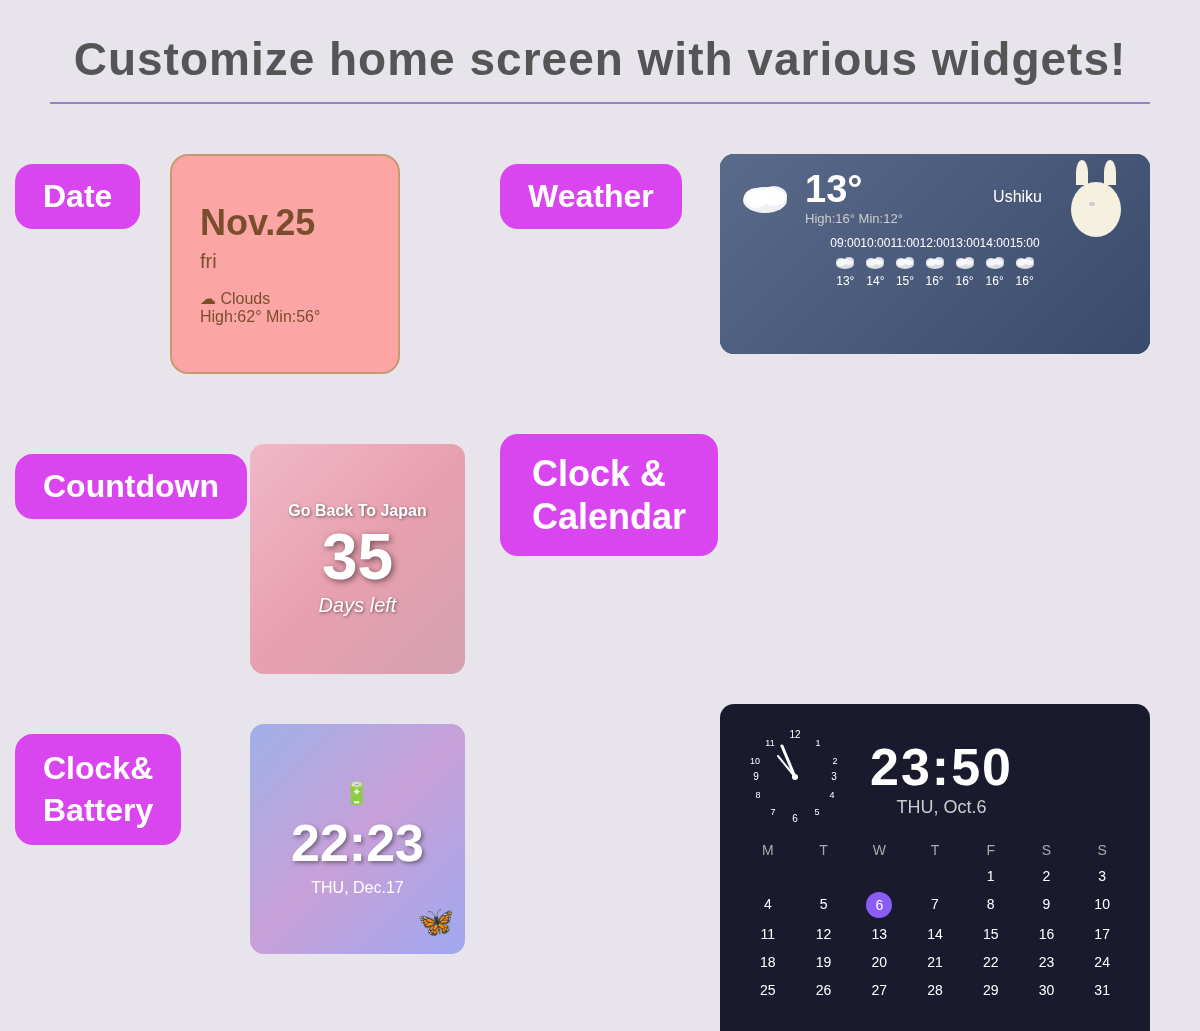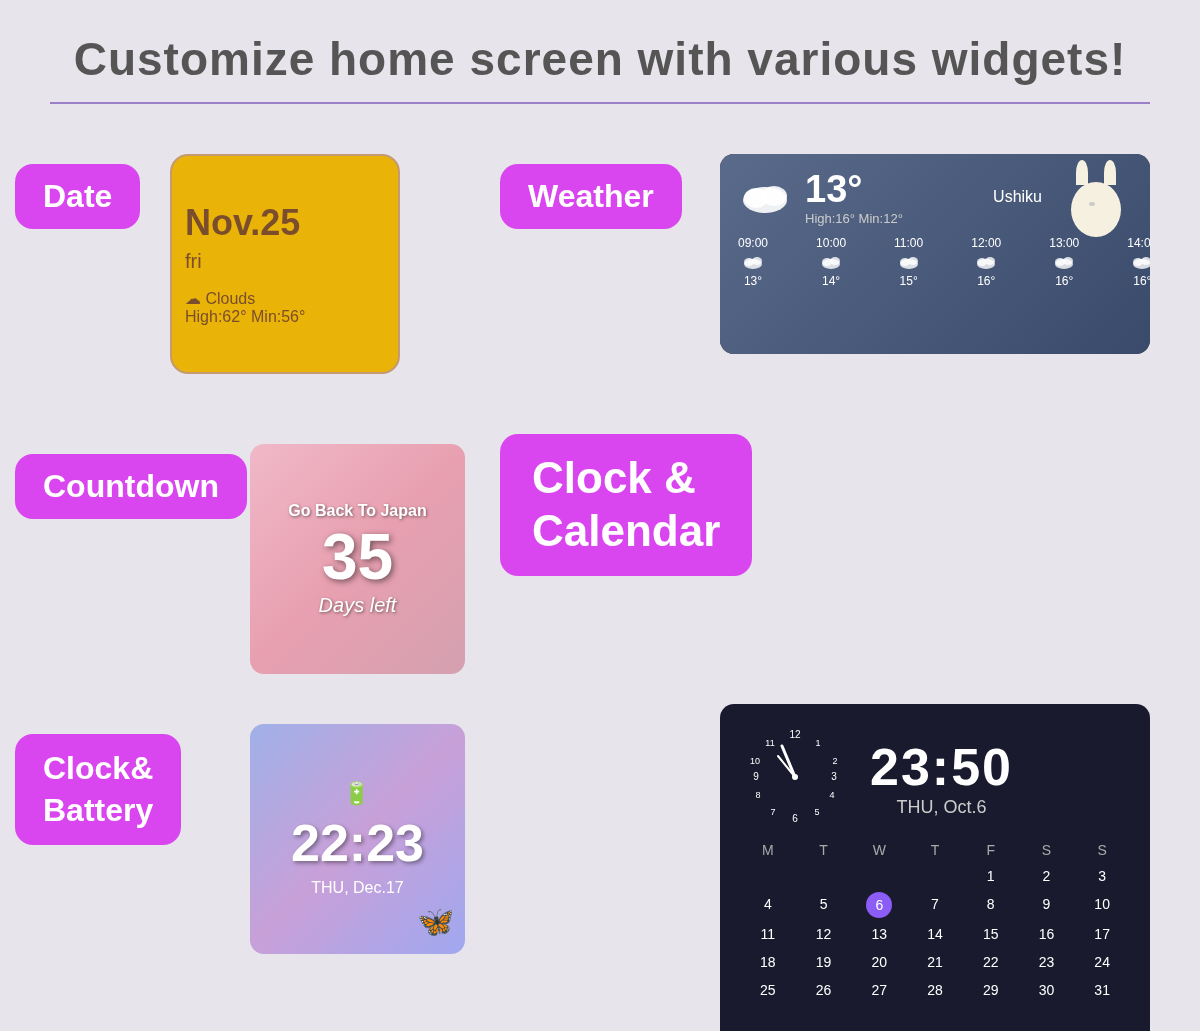--- a/index.html
+++ b/index.html
@@ -44,24 +44,24 @@
       height: 280px;
       margin: 10px 0;
     }
     .badge-date { top: 30px; left: 15px; }
     .widget-date {
       position: absolute;
       top: 20px;
       left: 170px;
       width: 230px;
       height: 220px;
-      background: #eab308;
+      background: #fca5a5;
       border-radius: 18px;
       border: 2px solid #c49a72;
-      padding: 13px;
+      padding: 28px;
       display: flex;
       flex-direction: column;
       justify-content: center;
     }
     .widget-date .date-main {
       font-size: 36px;
       font-weight: bold;
       color: #7a4e2d;
     }
     .widget-date .date-day {
@@ -103,25 +103,24 @@
     .weather-city {
       font-size: 16px;
     }
     .weather-hi-lo {
       font-size: 13px;
       color: #ccc;
       text-align: center;
     }
     .weather-hours {
       display: flex;
-      justify-content: space-between;
+      justify-content: center;
       margin-top: 10px;
       color: white;
       font-size: 12px;
-      gap: 48px;
     }
     .weather-hour {
       display: flex;
       flex-direction: column;
       align-items: center;
       gap: 4px;
     }
     
     .row2 {
       position: relative;
@@ -140,21 +139,21 @@
       background: linear-gradient(135deg, #f0b8c8 0%, #e8a0b0 50%, #d4a0b0 100%);
       display: flex;
       flex-direction: column;
       align-items: center;
       justify-content: center;
       color: white;
     }
     .countdown-title { font-size: 16px; font-weight: bold; text-shadow: 1px 1px 3px rgba(0,0,0,0.5); }
     .countdown-number { font-size: 64px; font-weight: bold; text-shadow: 2px 2px 6px rgba(0,0,0,0.5); }
     .countdown-sub { font-size: 20px; font-style: italic; text-shadow: 1px 1px 3px rgba(0,0,0,0.5); }
-    .badge-clockcal { top: 10px; left: 500px; font-size: 44px; padding: 18px 32px; line-height: 1.2; }
+    .badge-clockcal { top: 10px; left: 500px; font-size: 36px; padding: 18px 32px; line-height: 1.2; }
     
     .row3 {
       position: relative;
       height: 350px;
       margin: 10px 0;
     }
     .badge-clockbattery { top: 10px; left: 15px; font-size: 32px; line-height: 1.3; }
     .widget-clockbattery {
       position: absolute;
       top: 0px;

